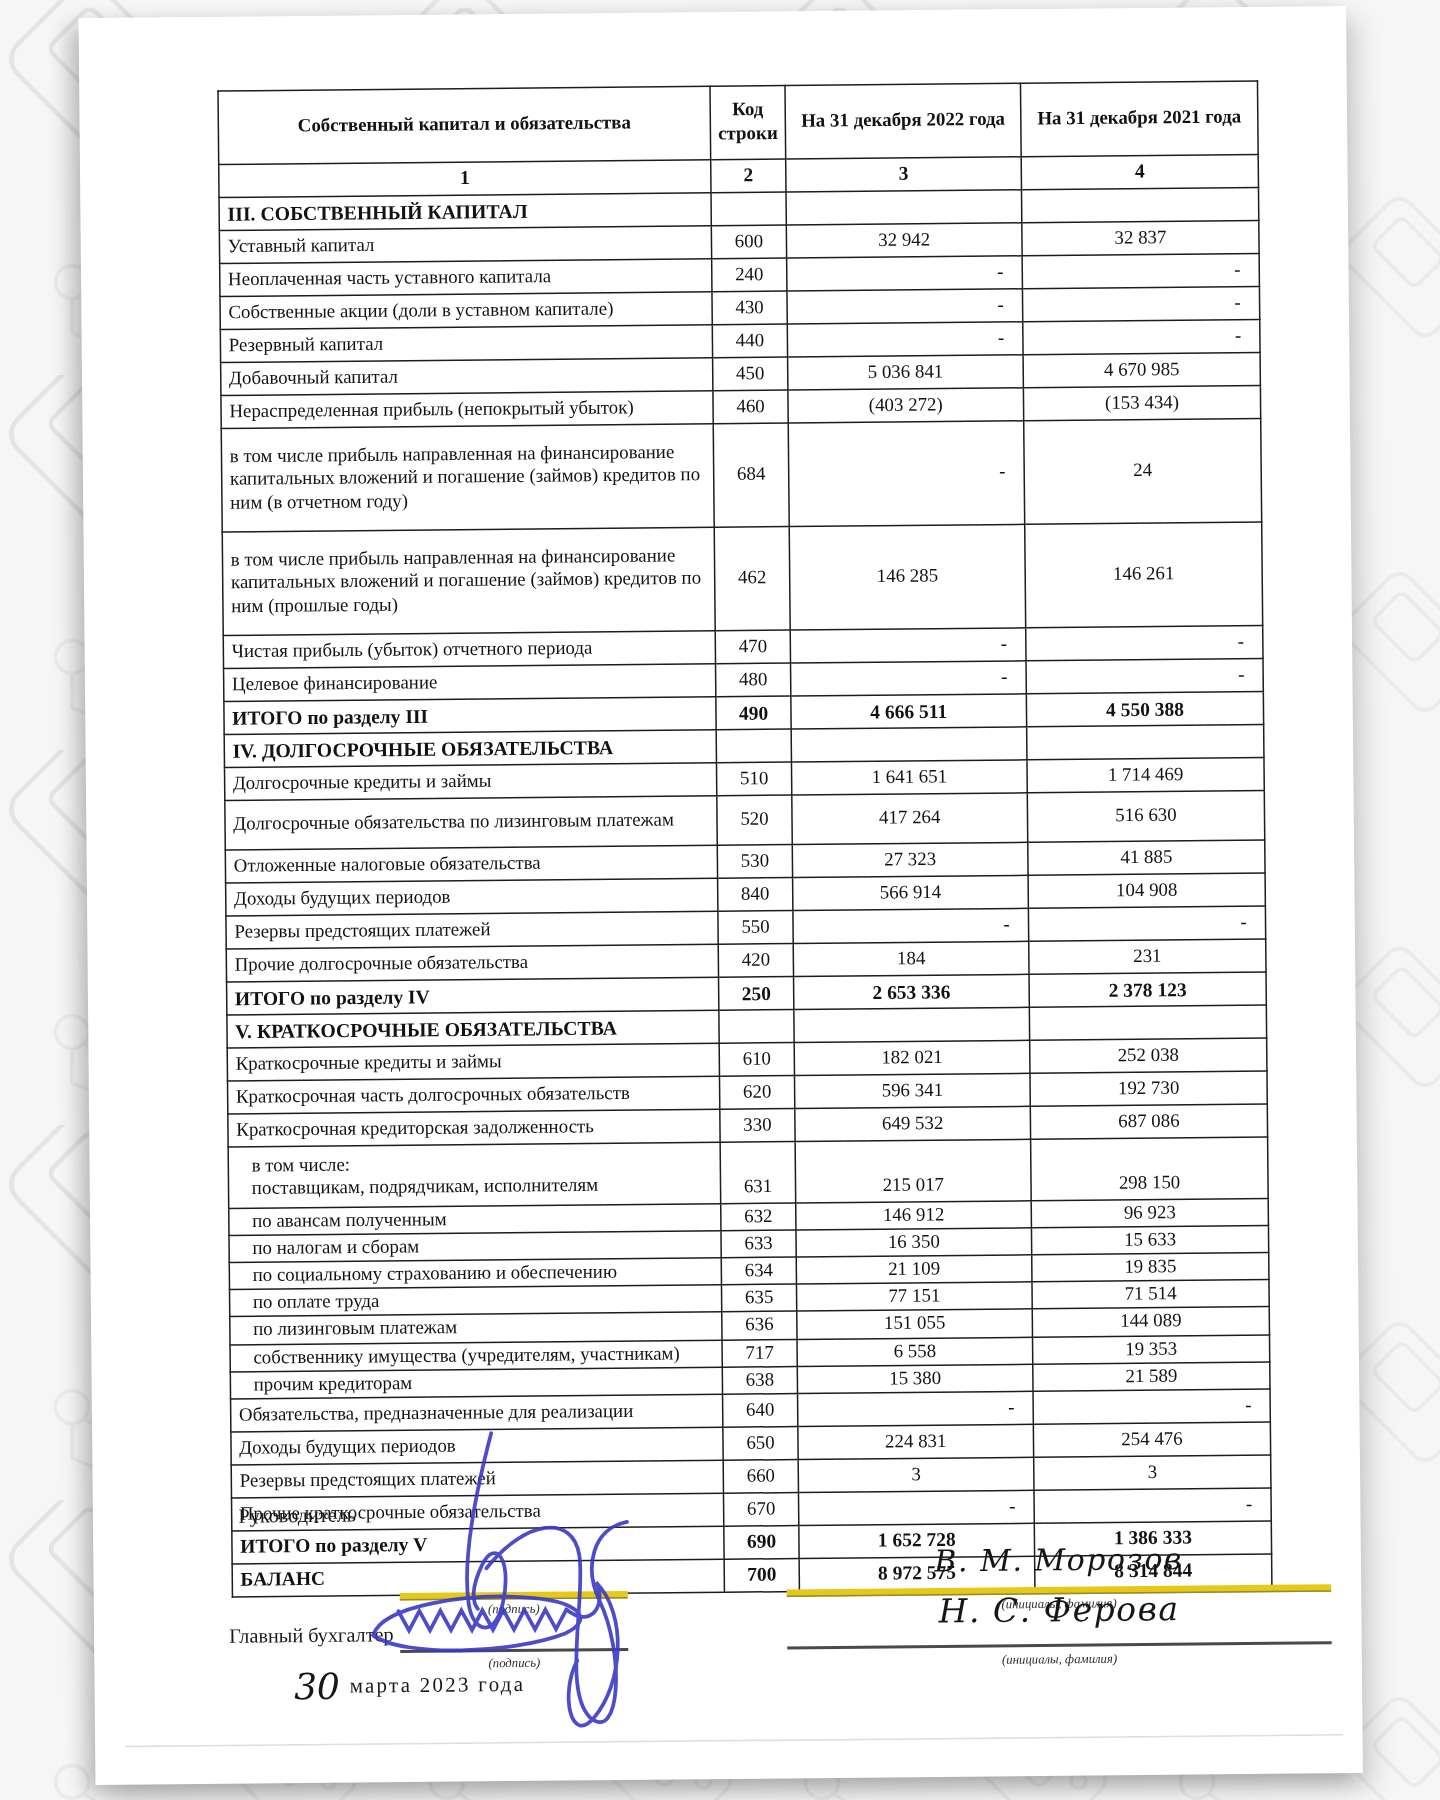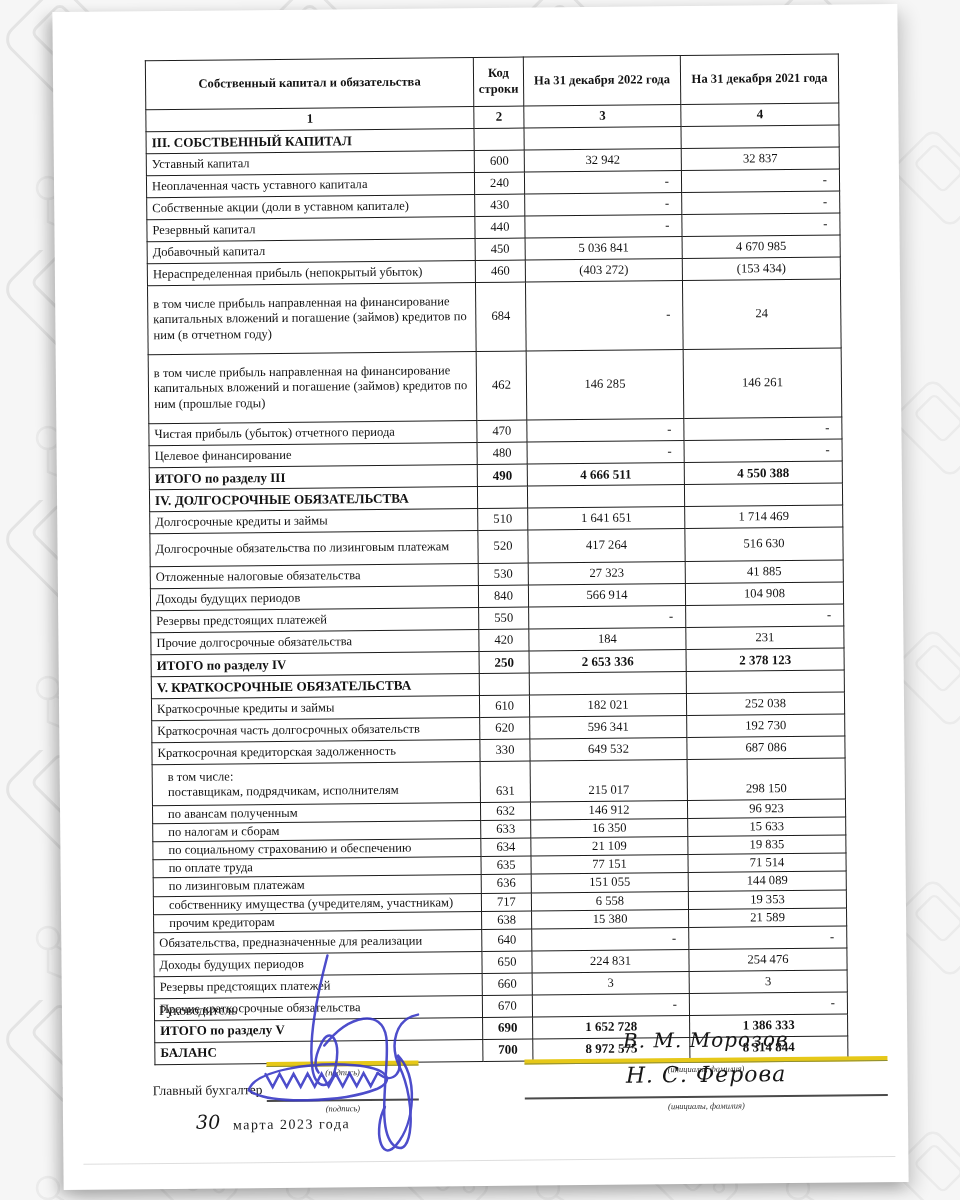--- a/index.html
+++ b/index.html
@@ -46,21 +46,21 @@
   .r-pre td.lbl{vertical-align:middle;padding-bottom:1px;}
 
   .sig-label{position:absolute;font-size:13.5px;color:#1a1a1a;}
   .yline{position:absolute;height:3.5px;background:#e6c818;border-bottom:1.4px solid #8d8d35;}
   .gline{position:absolute;height:0;border-bottom:2px solid #4a4a4a;}
   .cap{position:absolute;font-size:8.5px;font-style:italic;color:#2e2e2e;text-align:center;}
   .hand{position:absolute;font-style:italic;color:#161616;text-align:center;
         font-family:"DejaVu Serif", serif;letter-spacing:1px;}
   .hand-name1{font-size:20px;}
   .hand-name2{font-size:22px;}
-  .hand-day{position:absolute;font-style:italic;font-size:19px;color:#161616;font-family:"DejaVu Serif", serif;}
+  .hand-day{position:absolute;font-style:italic;font-size:24px;color:#161616;font-family:"DejaVu Serif", serif;}
   .date-rest{position:absolute;font-size:14px;color:#1a1a1a;letter-spacing:1.5px;}
   .hairline{position:absolute;height:0;border-bottom:1px solid #dedede;}
   .ink-svg{position:absolute;inset:0;pointer-events:none;}
 </style>
 </head>
 <body>
 
 <svg class="bg-svg" width="960" height="1200" viewBox="0 0 960 1200" xmlns="http://www.w3.org/2000/svg">
   <defs>
     <pattern id="bgpat" width="250" height="250" patternUnits="userSpaceOnUse">

